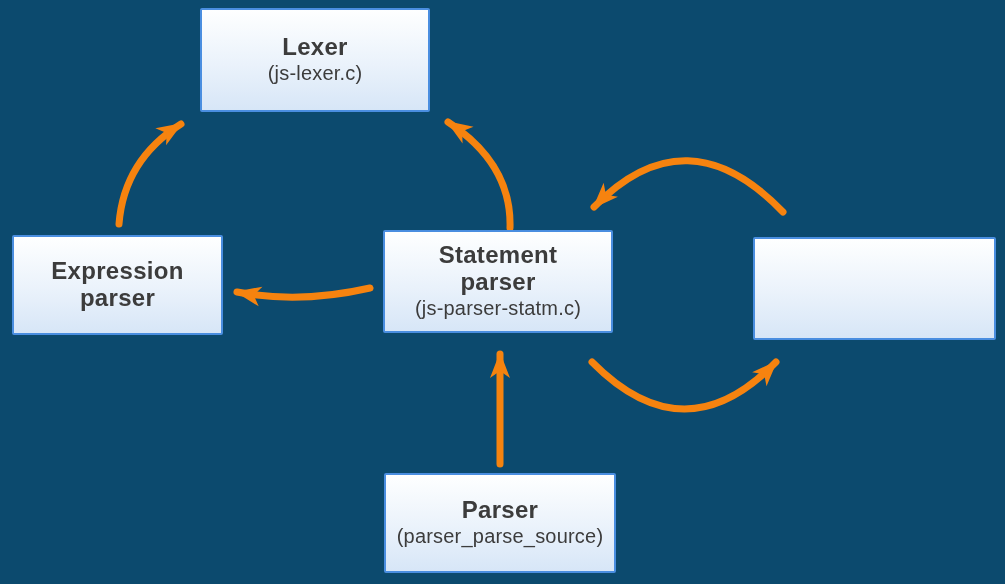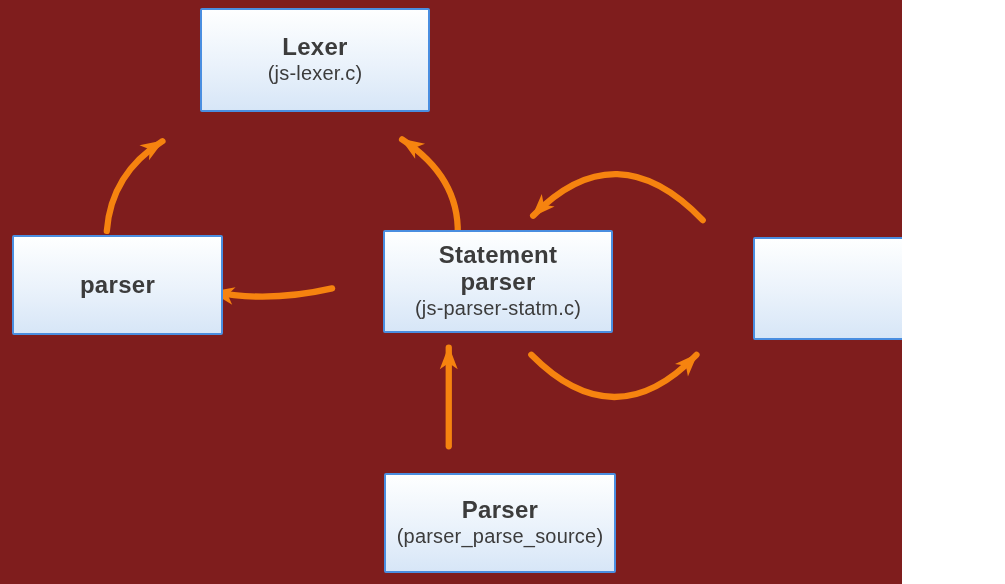--- a/index.html
+++ b/index.html
@@ -40,21 +40,21 @@
   .node-subtitle{
     font-size:20px;
     line-height:1.25;
     margin-top:0;
     letter-spacing:0.2px;
   }
 </style>
 </head>
 <body>
 
-<div id="canvas" style="width: 902px; height: 584px; background: #7f1d1d;">
+<div id="canvas" style="width: 1005px; height: 584px; background: #0c4a6e;">
   <svg id="edges" viewBox="0 0 1005 584" xmlns="http://www.w3.org/2000/svg">
     <defs>
       <marker id="ah" markerUnits="userSpaceOnUse" markerWidth="28" markerHeight="22" viewBox="0 0 28 22" refX="25" refY="11" orient="auto">
         <path id="ah-shape" d="M 1 1 L 27 11 L 1 21 L 8 11 Z" fill="#F6830F"></path>
       </marker>
     </defs>
   <path d="M 119 224 Q 124 160 181 124" class="edge" marker-end="url(#ah)"></path>
       <path d="M 510 228 Q 512 164 448 122" class="edge" marker-end="url(#ah)"></path>
       <path d="M 370 288 Q 300 304 237 292" class="edge" marker-end="url(#ah)"></path>
       <path d="M 783 212 Q 687 112 594 207" class="edge" marker-end="url(#ah)"></path>
@@ -63,20 +63,21 @@
     </svg>
 
 <div class="node" style="left: 200px; top: 8px; width: 230px; height: 104px;">
       <div class="node-title">
         <div>Lexer</div>
       </div>
       <div class="node-subtitle">(js-lexer.c)</div>
     </div>
     <div class="node" style="left: 12px; top: 235px; width: 211px; height: 100px;">
       <div class="node-title">
+        <div>Expression</div>
         <div>parser</div>
       </div>
     </div>
     <div class="node" style="left: 383px; top: 230px; width: 230px; height: 103px;">
       <div class="node-title">
         <div>Statement</div>
         <div>parser</div>
       </div>
       <div class="node-subtitle">(js-parser-statm.c)</div>
     </div>

